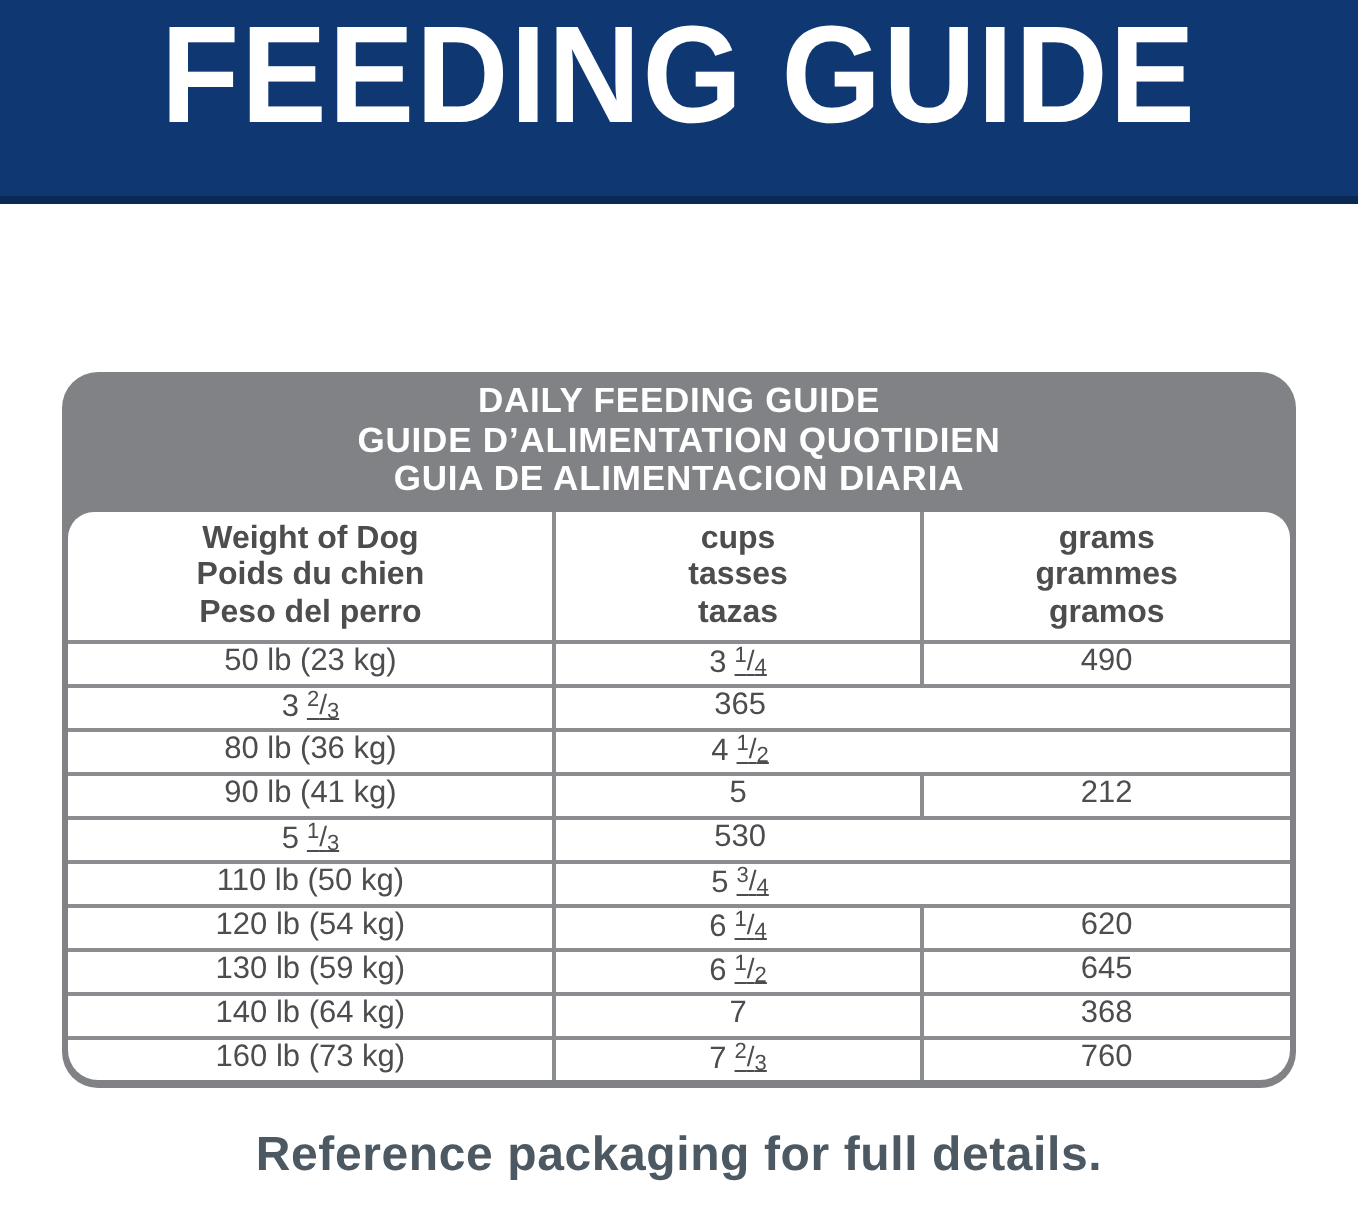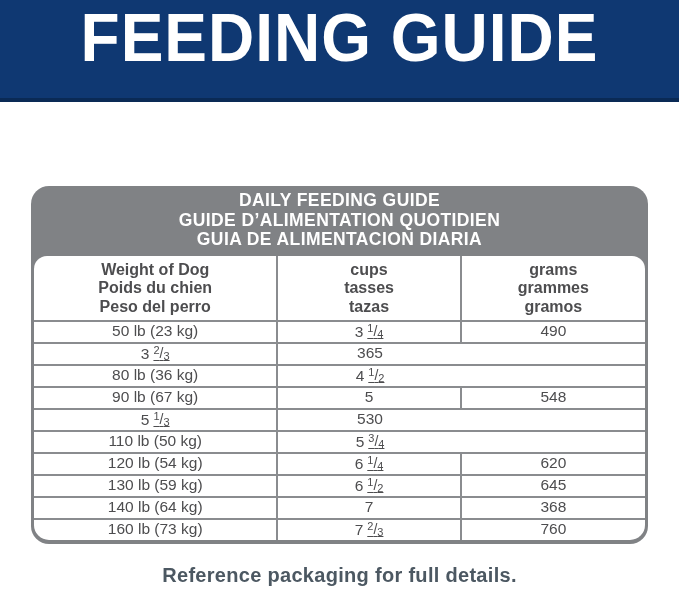--- a/index.html
+++ b/index.html
@@ -84,21 +84,21 @@
     font-size: 15.5px;
   }
   .cups-frac { margin-left: 4px; white-space: nowrap; text-decoration: underline; }
   .c-num  { font-size: 11px; vertical-align: 5px; }
   .c-slash{ font-size: 14px; vertical-align: 1px; }
   .c-den  { font-size: 11px; vertical-align: -1px; }
   
   .footer-note {
     margin-top: 20px;
     text-align: center;
-    font-size: 20px;
+    font-size: 24px;
     font-weight: 700;
     letter-spacing: 0.3px;
     color: var(--footer-color);
   }
 </style>
 </head>
 <body>
 
 <div class="banner">
   <div class="banner-title">FEEDING GUIDE</div>
@@ -154,27 +154,27 @@
     <div class="cell">
       <span class="w-val">80 lb (36 kg)</span>
     </div>
     <div class="cell">
       <span class="cups-text"><span class="c-whole">4</span><span class="cups-frac"><span class="c-num">1</span><span class="c-slash">/</span><span class="c-den">2</span></span></span>
     </div>
   </div>
 
   <div class="row data-row">
     <div class="cell">
-      <span class="w-val">90 lb (67 kg)</span>
+      <span class="w-val">90 lb (41 kg)</span>
     </div>
     <div class="cell">
       <span class="cups-text"><span class="c-whole">5</span></span>
     </div>
     <div class="cell">
-      <span class="g-val">548</span>
+      <span class="g-val">212</span>
     </div>
   </div>
 
   <div class="row data-row">
     <div class="cell">
       <span class="cups-text"><span class="c-whole">5</span><span class="cups-frac"><span class="c-num">1</span><span class="c-slash">/</span><span class="c-den">3</span></span></span>
     </div>
     <div class="cell">
       <span class="g-val">530</span>
     </div>

